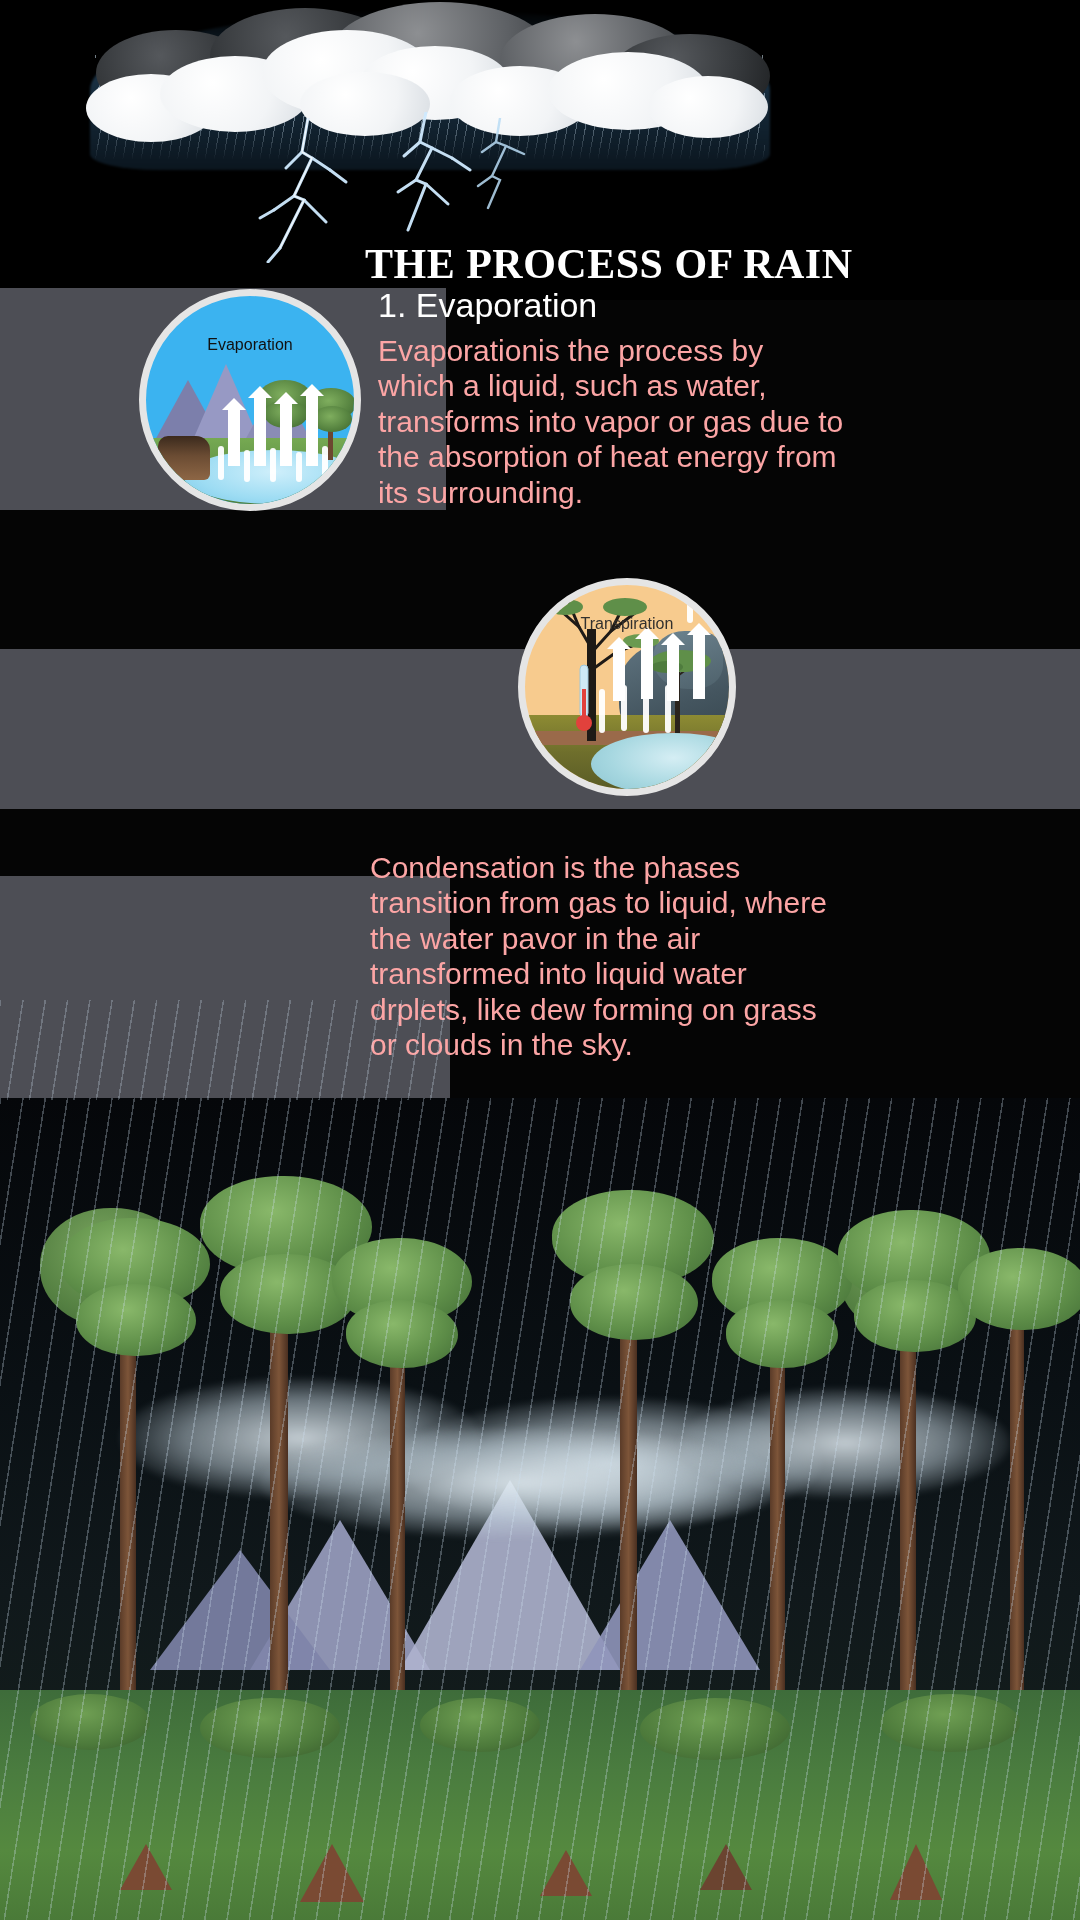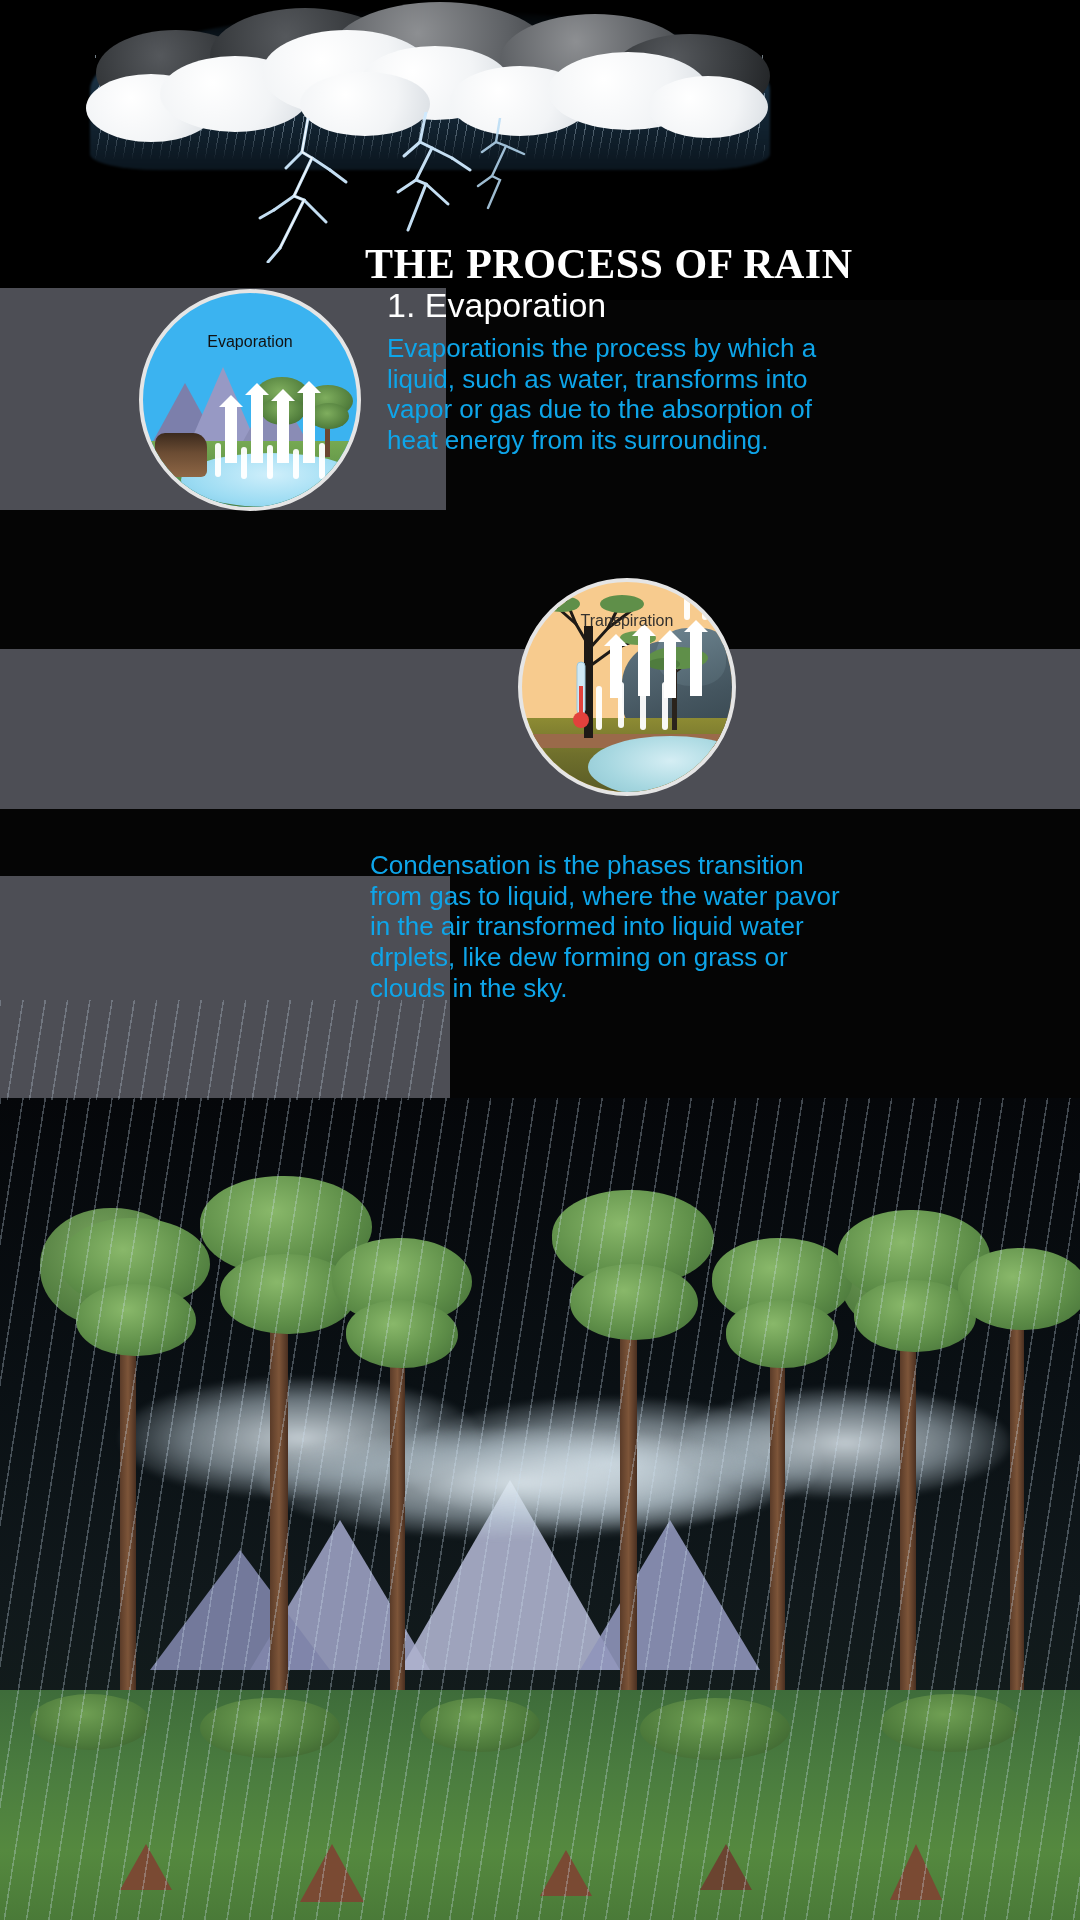--- a/index.html
+++ b/index.html
@@ -78,43 +78,43 @@
   
   .section { position: absolute; }
 
   .sec-head {
     font-size: 34px;
     color: #ffffff;
     font-weight: 400;
     line-height: 1.15;
   }
   .sec-body {
-    font-size: 26px;
-    color: #0ea5e9;
+    font-size: 30px;
+    color: #fca5a5;
     line-height: 1.18;
     font-weight: 400;
   }
 
   
-  .sec1 { left: 387px; top: 286px; width: 470px; }
+  .sec1 { left: 378px; top: 286px; width: 470px; }
   .sec1 .sec-body { margin-top: 8px; }
 
   
   .sec2 { left: 45px; top: 548px; width: 480px; }
   .sec2 .sec-body { margin-top: 10px; padding-left: 12px; }
 
   
   .sec3 { left: 370px; top: 846px; width: 480px; }
   .sec3 .sec-body { margin-top: 4px; }
 
   
   .circle {
     position: absolute;
     border-radius: 50%;
-    border: 4px solid #e5e5e5;
+    border: 7px solid #e5e5e5;
     overflow: hidden;
   }
   .circle-label {
     position: absolute;
     left: 0; right: 0;
     text-align: center;
     font-size: 16px;
     z-index: 9;
     font-family: "Liberation Sans", sans-serif;
   }

